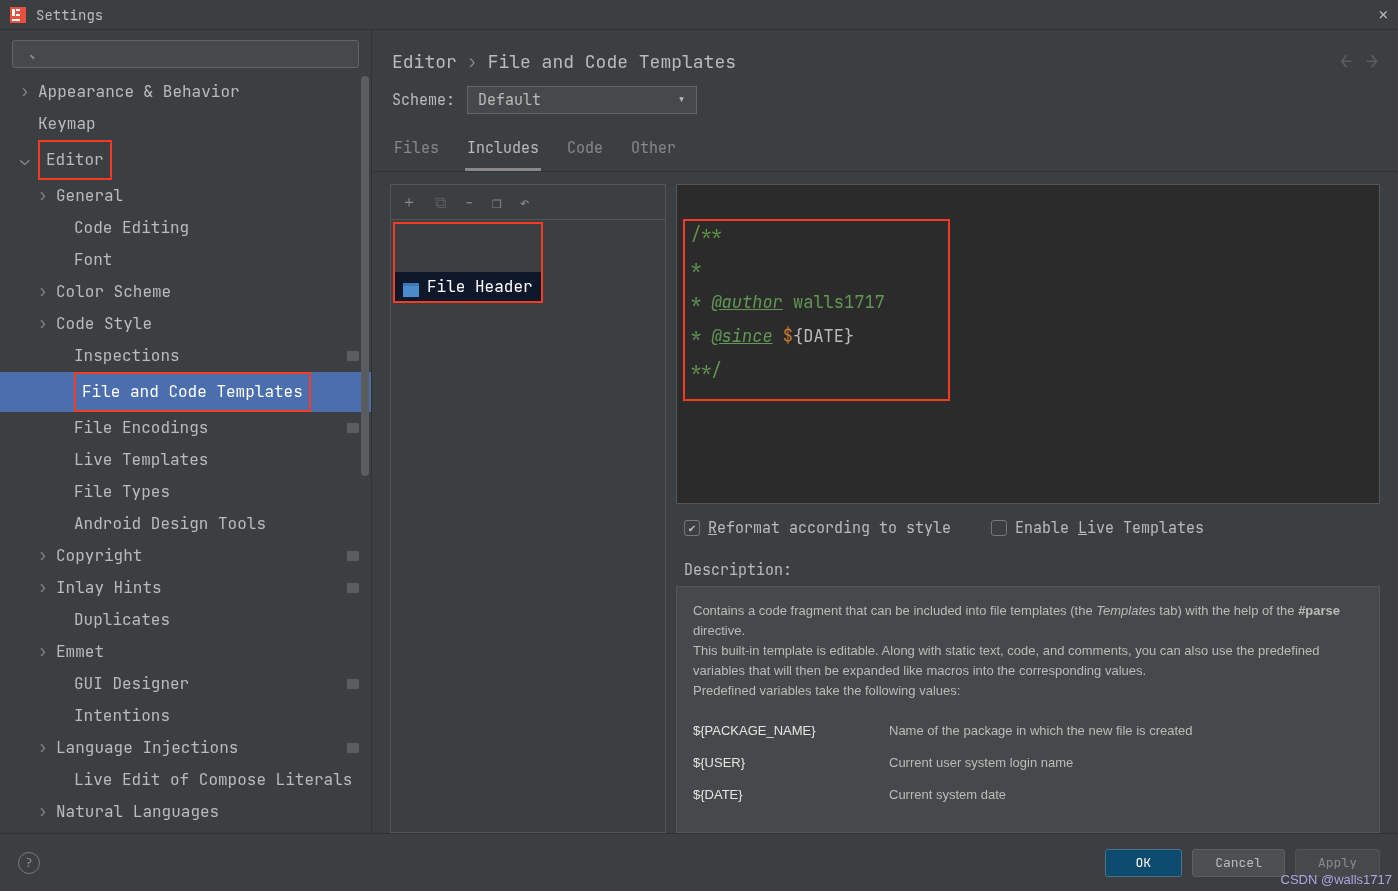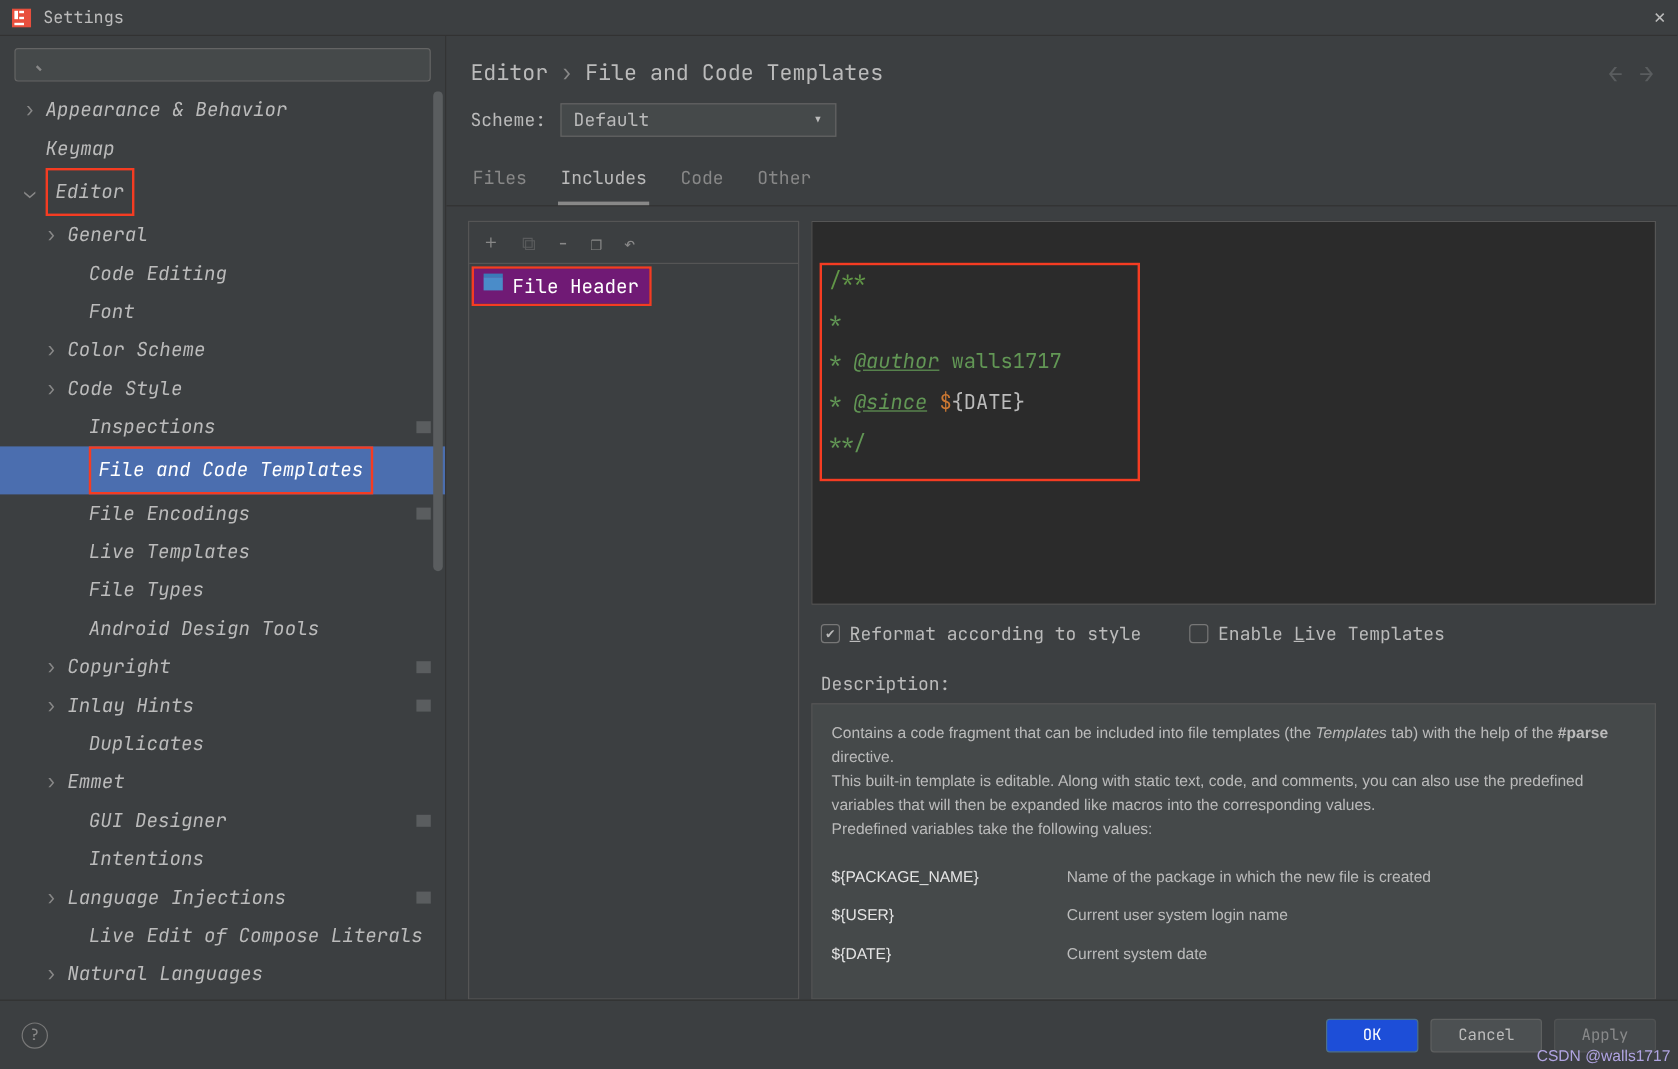--- a/index.html
+++ b/index.html
@@ -89,21 +89,21 @@
 }
 .tree-item.l1 { padding-left: 20px; }
 .tree-item.l2 { padding-left: 38px; }
 .tree-item.l3 { padding-left: 56px; }
 .tree-item .chev {
   width: 12px;
   display: inline-block;
   color: #888;
   margin-right: 6px;
 }
-.tree-item .label { flex: 1; font-style: italic; }
+.tree-item .label { flex: 1; }
 .tree-item.selected { background: #4b6eaf; color: #ffffff; }
 .tree-item.for-search .modified-badge {
   width: 12px; height: 10px;
   background: #5a5d5f;
   margin-left: auto;
 }
 .redbox { border: 2px solid #f53c22; display: inline-block; }
 .content {
   flex: 1;
   background: #3c3f41;
@@ -158,26 +158,27 @@
   padding: 6px 10px;
   border-bottom: 1px solid #555;
   font-size: 16px;
   color: #888;
   align-items: center;
 }
 .toolbar .btn { cursor: pointer; }
 .file-list { flex: 1; }
 .file-item {
   display: flex;
-  align-items: flex-start;
+  align-items: flex-end;
   padding: 4px 8px;
-  background: #701a75;
+  background: #0f172a;
   color: #fff;
   font-size: 16px;
   gap: 8px;
+  margin-top: 48px;
 }
 .file-icon {
   width: 16px; height: 14px;
   background: linear-gradient(#4a8cc9 40%, #4a8cc9 40%);
   border-top: 3px solid #3a7ab9;
   position: relative;
 }
 .right-pane {
   flex: 1;
   display: flex;
@@ -268,21 +269,21 @@
   padding: 0 22px;
   border: 1px solid #5e6060;
   background: #4c5052;
   color: #bbbbbb;
   font-family: inherit;
   font-size: 13px;
   border-radius: 3px;
   cursor: pointer;
 }
 .footer button.primary {
-  background: #1d4ed8;
+  background: #0c4a6e;
   border-color: #4c708c;
   color: #fff;
   padding: 0 30px;
 }
 .footer button:disabled { opacity: 0.6; }
 .watermark {
   position: absolute;
   right: 6px;
   bottom: 4px;
   font-family: "Segoe UI", sans-serif;

